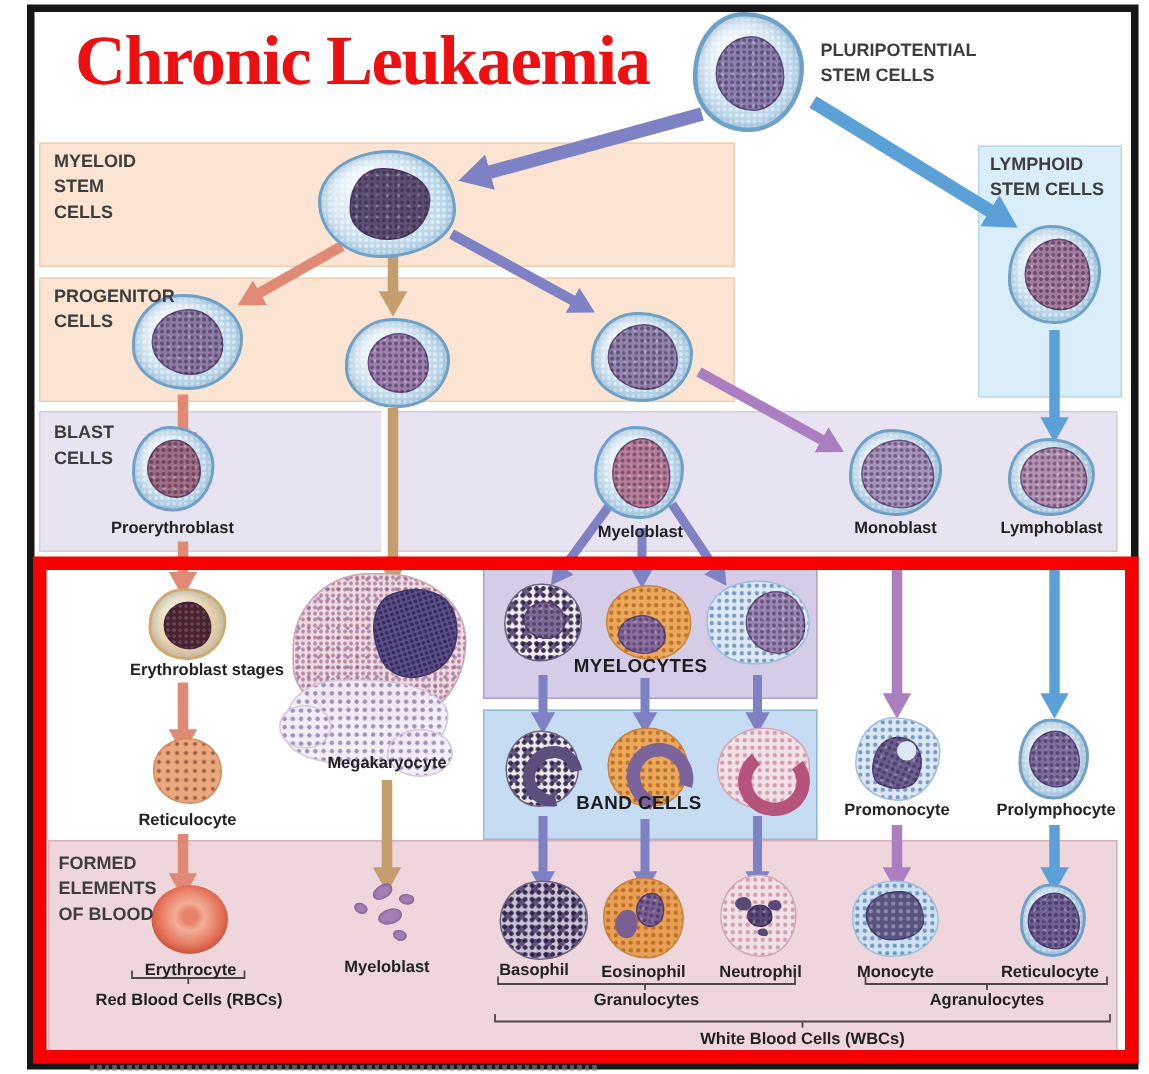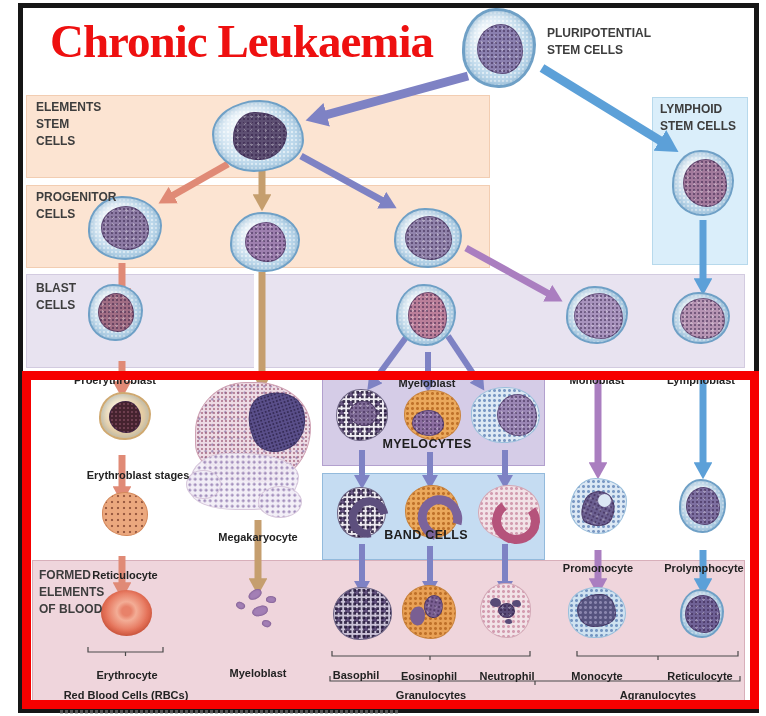--- a/index.html
+++ b/index.html
@@ -15,21 +15,21 @@
   
   .box{box-sizing:border-box;z-index:1;}
   .peach{background:#fce4d2;border:1px solid #f2cdb2;}
   .lav{background:#e8e3f0;border:1px solid #d3cbe0;}
   .lblue{background:#daeefa;border:1px solid #b7d9ec;}
   .mlav{background:#d5cce7;border:1px solid #b2a0ce;}
   .bblue{background:#c5dcf2;border:1px solid #93badc;}
   .pink{background:#efd5dc;border:1px solid #d8afba;}
   
   .hdr{font-weight:bold;font-size:12px;line-height:1.4;color:#3d3d3d;z-index:12;}
-  .lbl{font-weight:bold;font-size:11px;color:#222;text-align:center;z-index:12;margin-top:28px;}
+  .lbl{font-weight:bold;font-size:11px;color:#222;text-align:center;z-index:12;}
   .lbl-big{font-weight:bold;font-size:12.5px;color:#1d1d1d;text-align:center;z-index:12;letter-spacing:.3px;}
   
   #arrowsvg{left:0;top:0;z-index:5;}
   
   .cell{z-index:10;}
   .cyto{position:absolute;inset:0;border-radius:46% 54% 50% 50%/53% 47% 55% 45%;
         border:2px solid #6fa0c6;background-color:#bed9ec;
         background-image:radial-gradient(circle at 32% 30%,rgba(255,255,255,.9),rgba(255,255,255,0) 58%),
                          radial-gradient(rgba(255,255,255,.55) 1px,transparent 1.6px);
         background-size:100% 100%,4px 4px;
@@ -151,21 +151,21 @@
 
     <path d="M88,647 v5 h75 v-5 M125.5,652 v4" stroke="#4a4a4a" stroke-width="1.2" fill="none"></path>
     <path d="M332,651 v5 h198 v-5 M430,656 v4" stroke="#4a4a4a" stroke-width="1.2" fill="none"></path>
     <path d="M577,651 v5 h161 v-5 M658,656 v4" stroke="#4a4a4a" stroke-width="1.2" fill="none"></path>
     <path d="M330,676 v5 h410 v-5 M535,681 v4" stroke="#4a4a4a" stroke-width="1.2" fill="none"></path>
   </svg>
 
   <div class="abs title">Chronic Leukaemia</div>
 
   <div class="abs hdr" style="left:547px;top:25px;width:120px">PLURIPOTENTIAL STEM CELLS</div>
-  <div class="abs hdr" style="left:36px;top:99px;width:70px">ELEMENTS STEM CELLS</div>
+  <div class="abs hdr" style="left:36px;top:99px;width:70px">MYELOID STEM CELLS</div>
   <div class="abs hdr" style="left:660px;top:101px;width:84px">LYMPHOID STEM CELLS</div>
   <div class="abs hdr" style="left:36px;top:189px;width:92px">PROGENITOR CELLS</div>
   <div class="abs hdr" style="left:36px;top:280px;width:56px">BLAST CELLS</div>
   <div class="abs hdr" style="left:39px;top:567px;width:80px">FORMED ELEMENTS OF BLOOD</div>
 
   <div class="abs cell" style="left:462px;top:8px;width:74px;height:80px">
     <div class="cyto" style="border-width:3px"></div>
       <div class="nuc" style="left:15px;top:16px;width:44px;height:48px;background-color:#8a7fae"></div>
   </div>
 
@@ -307,16 +307,17 @@
   <div class="abs lbl" style="left:198px;top:639px;width:120px">Myeloblast</div>
   <div class="abs lbl" style="left:296px;top:641px;width:120px">Basophil</div>
   <div class="abs lbl" style="left:369px;top:642px;width:120px">Eosinophil</div>
   <div class="abs lbl" style="left:447px;top:642px;width:120px">Neutrophil</div>
   <div class="abs lbl" style="left:537px;top:642px;width:120px">Monocyte</div>
   <div class="abs lbl" style="left:640px;top:642px;width:120px">Reticulocyte</div>
 
   <div class="abs lbl" style="left:26px;top:661px;width:200px">Red Blood Cells (RBCs)</div>
   <div class="abs lbl" style="left:558px;top:661px;width:200px">Agranulocytes</div>
   <div class="abs lbl" style="left:331px;top:661px;width:200px">Granulocytes</div>
+  <div class="abs lbl" style="left:435px;top:687px;width:200px">White Blood Cells (WBCs)</div>
 
   <div class="abs red-frame"></div>
   <div class="abs fineprint"></div>
 </div>
 
 </body></html>

